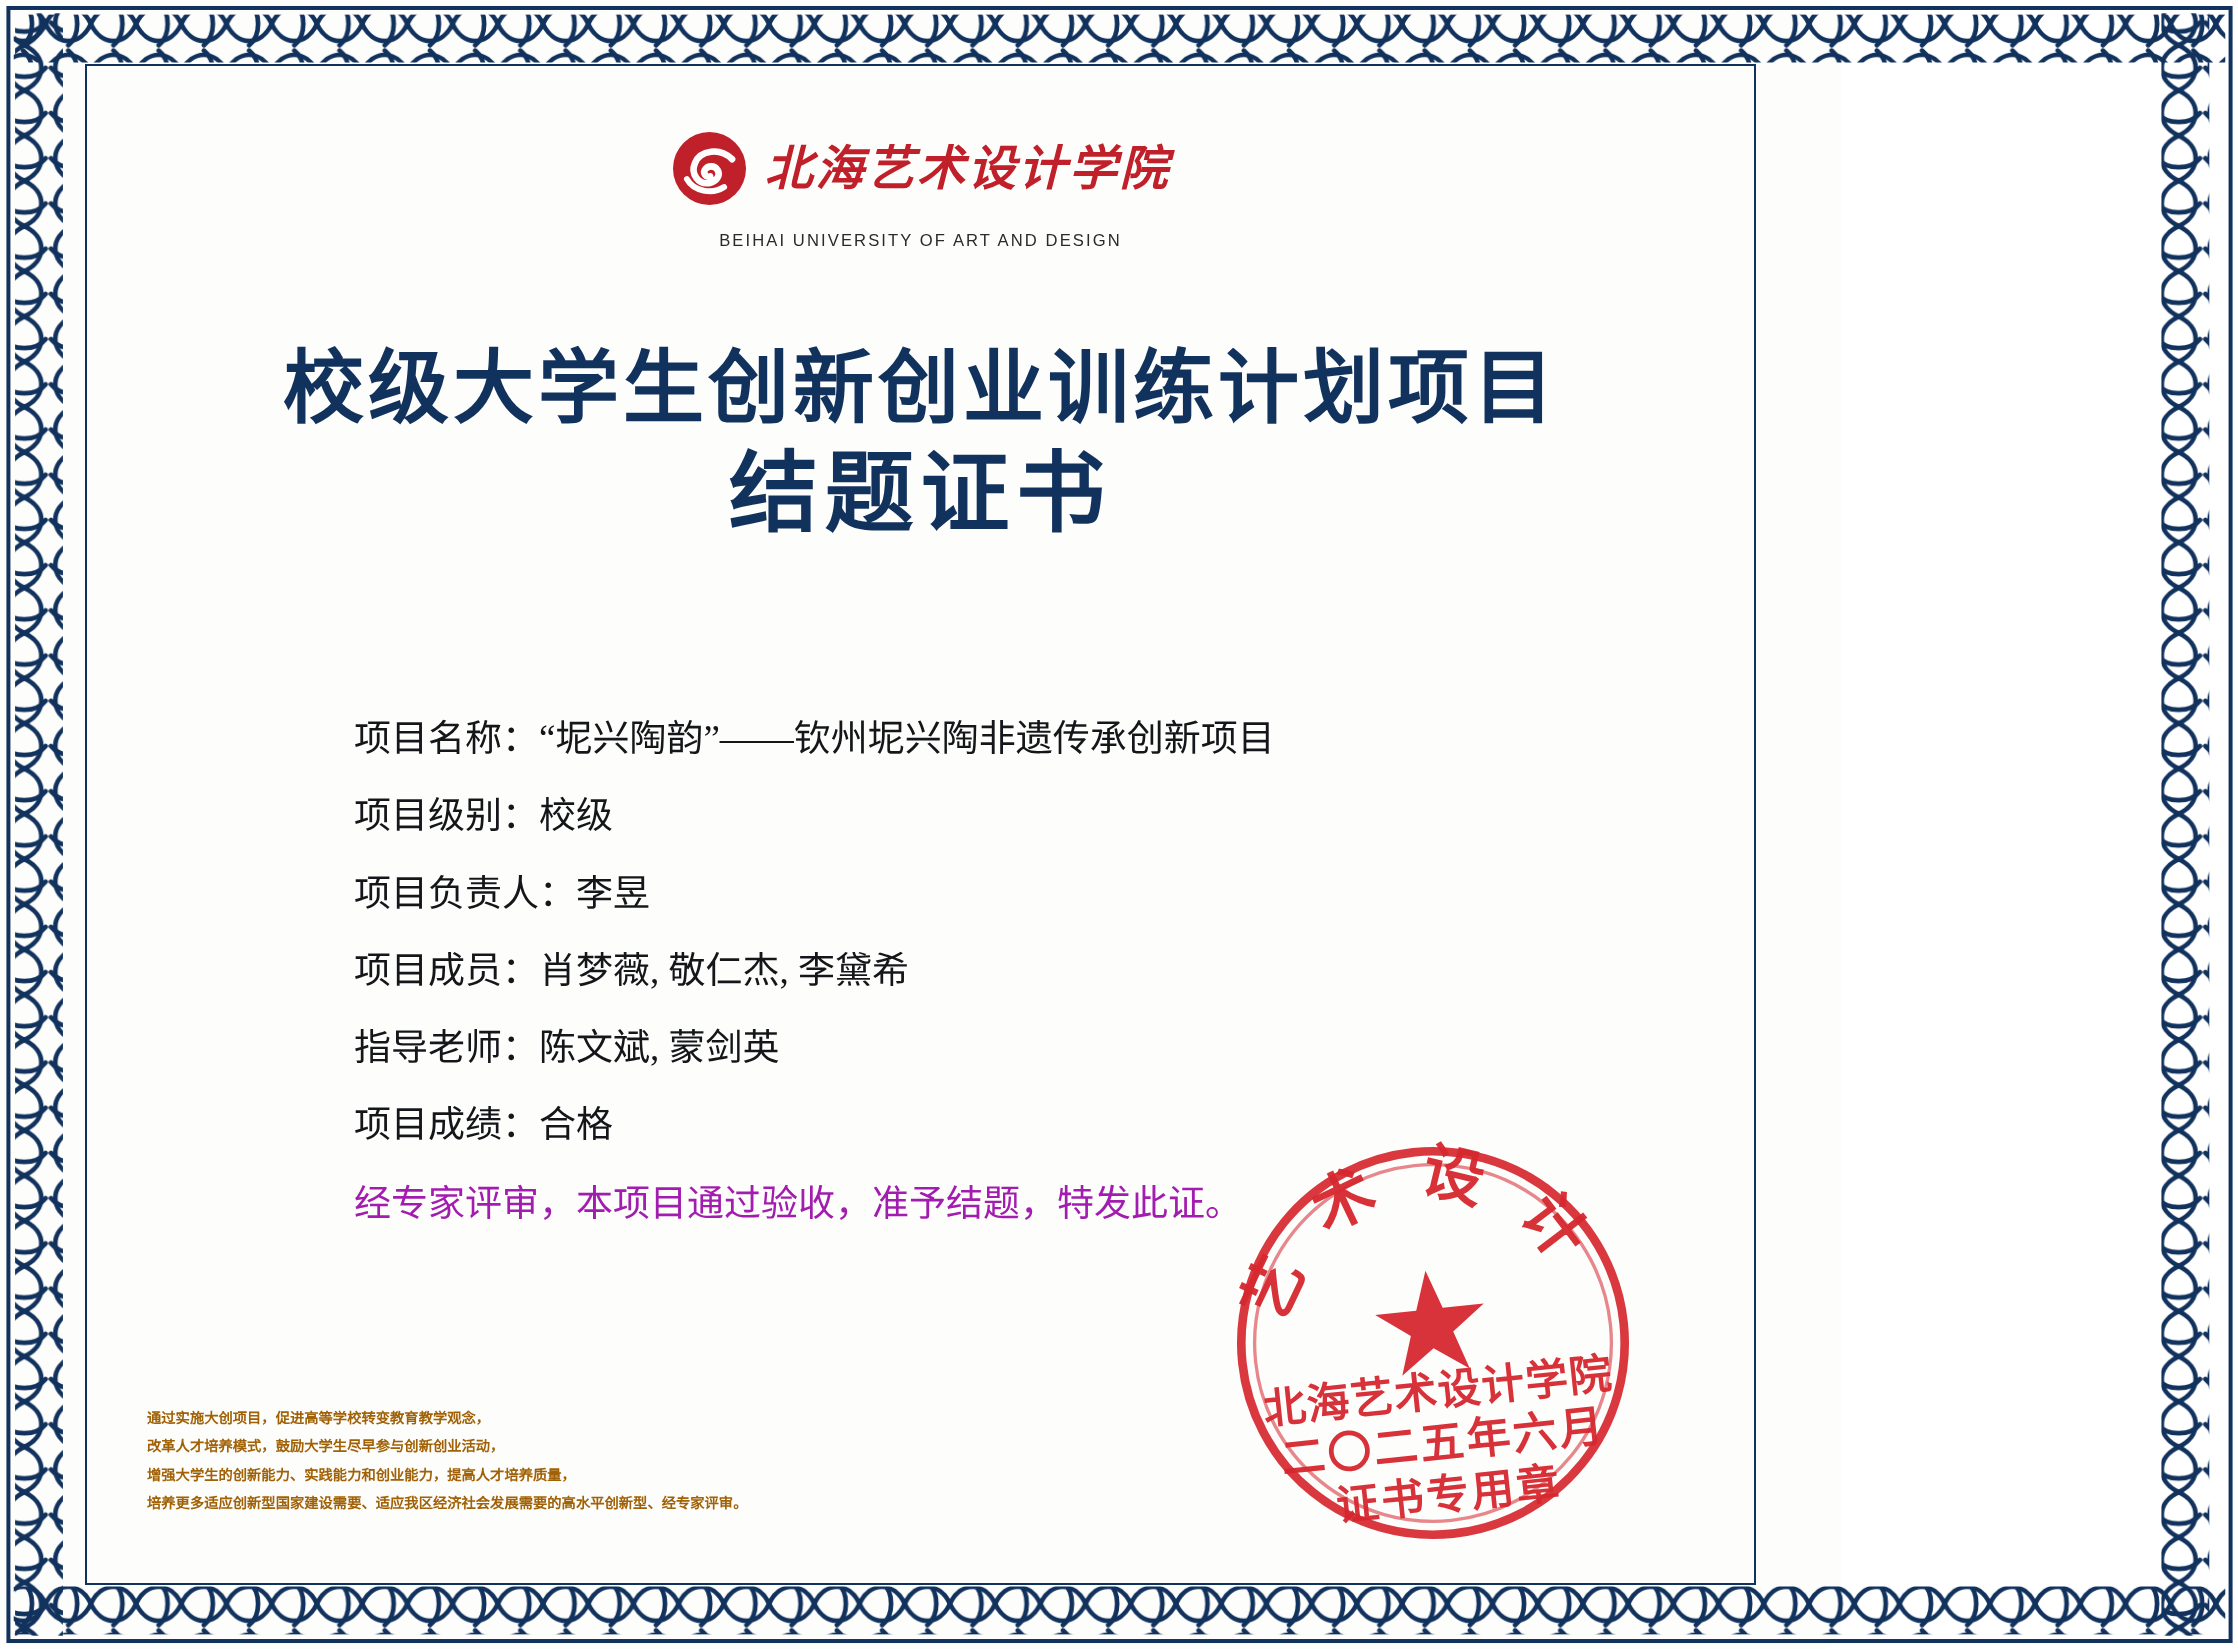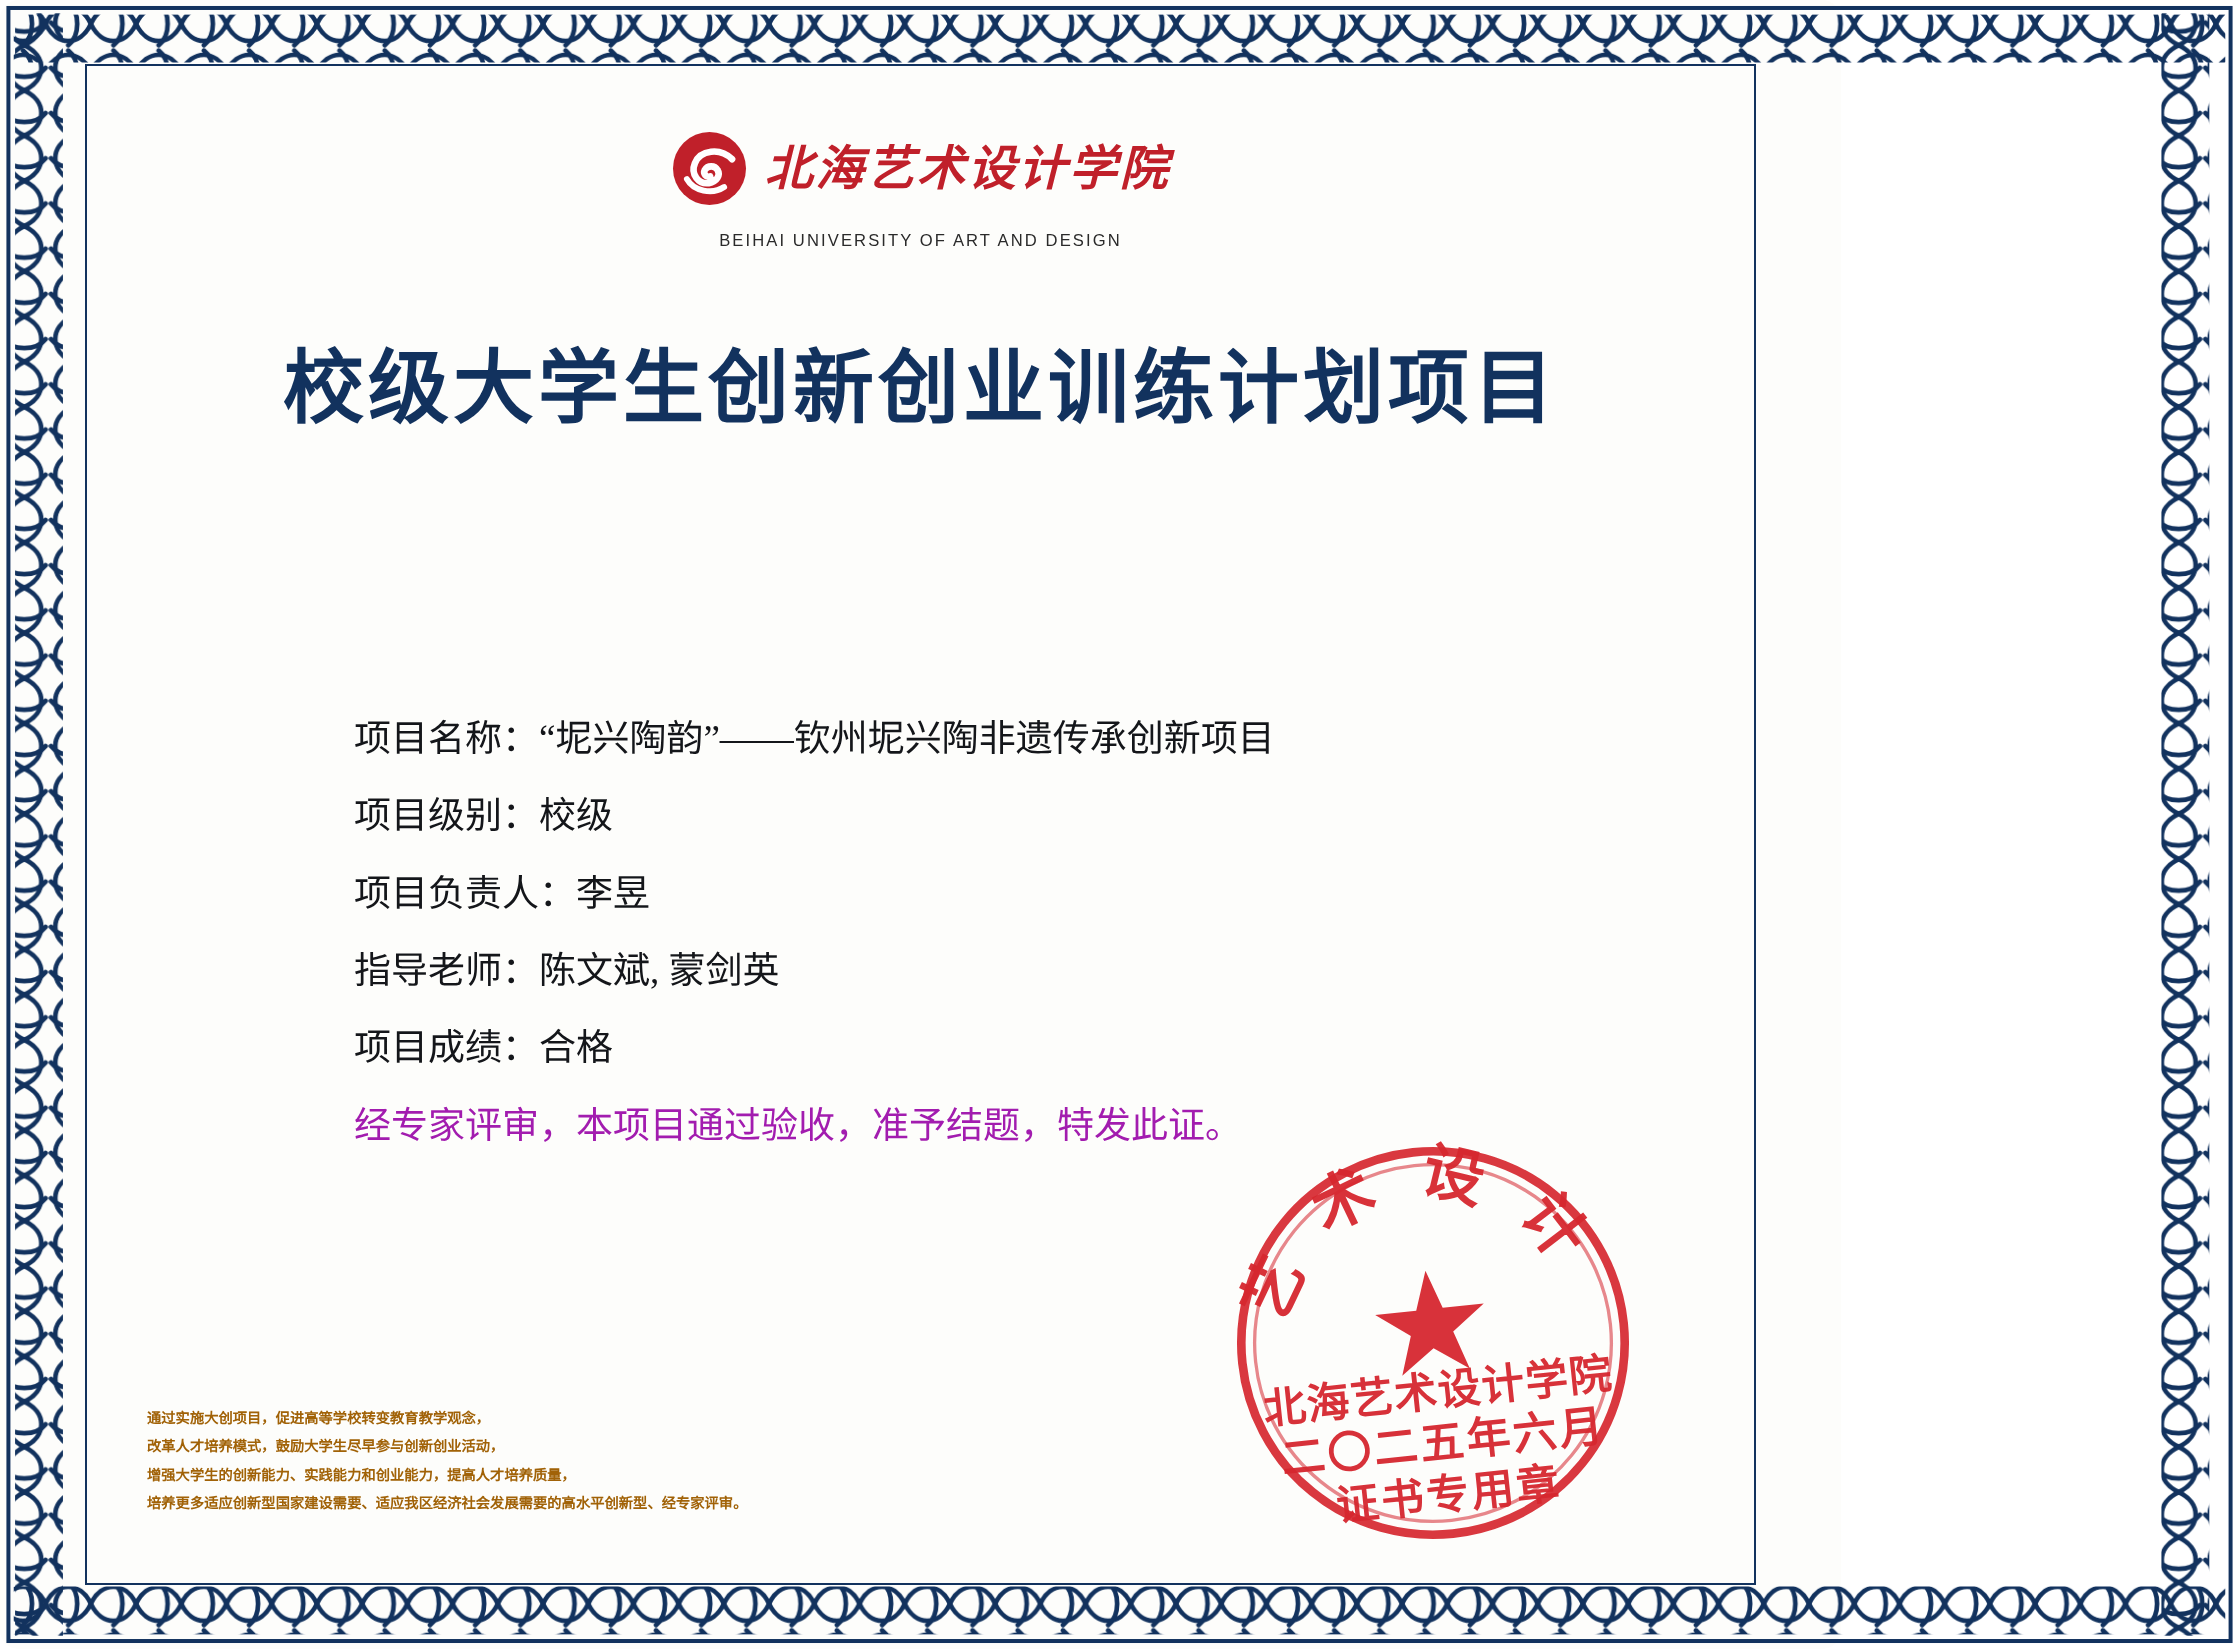--- a/index.html
+++ b/index.html
@@ -211,34 +211,39 @@
             <path d="M24 74 C34 92 62 98 80 86" fill="none" stroke="#ffffff" stroke-width="9" stroke-linecap="round"></path>
           </svg>
         </span>
         <span class="logo-cn">北海艺术设计学院</span>
       </div>
       <div class="logo-en">BEIHAI UNIVERSITY OF ART AND DESIGN</div>
     </div>
 
     <div class="title-block">
       <div class="title-line-1">校级大学生创新创业训练计划项目</div>
+      <div class="title-line-2">结题证书</div>
     </div>
 
     <div class="fields">
       <div class="field-row">
         <span class="field-label">项目名称：</span>
         <span class="field-value">“坭兴陶韵”——钦州坭兴陶非遗传承创新项目</span>
       </div>
       <div class="field-row">
         <span class="field-label">项目级别：</span>
         <span class="field-value">校级</span>
       </div>
       <div class="field-row">
         <span class="field-label">项目负责人：</span>
         <span class="field-value">李昱</span>
+      </div>
+      <div class="field-row">
+        <span class="field-label">项目成员：</span>
+        <span class="field-value">肖梦薇, 敬仁杰, 李黛希</span>
       </div>
       <div class="field-row">
         <span class="field-label">指导老师：</span>
         <span class="field-value">陈文斌, 蒙剑英</span>
       </div>
       <div class="field-row">
         <span class="field-label">项目成绩：</span>
         <span class="field-value">合格</span>
       </div>
       <div class="statement">经专家评审，本项目通过验收，准予结题，特发此证。</div>

